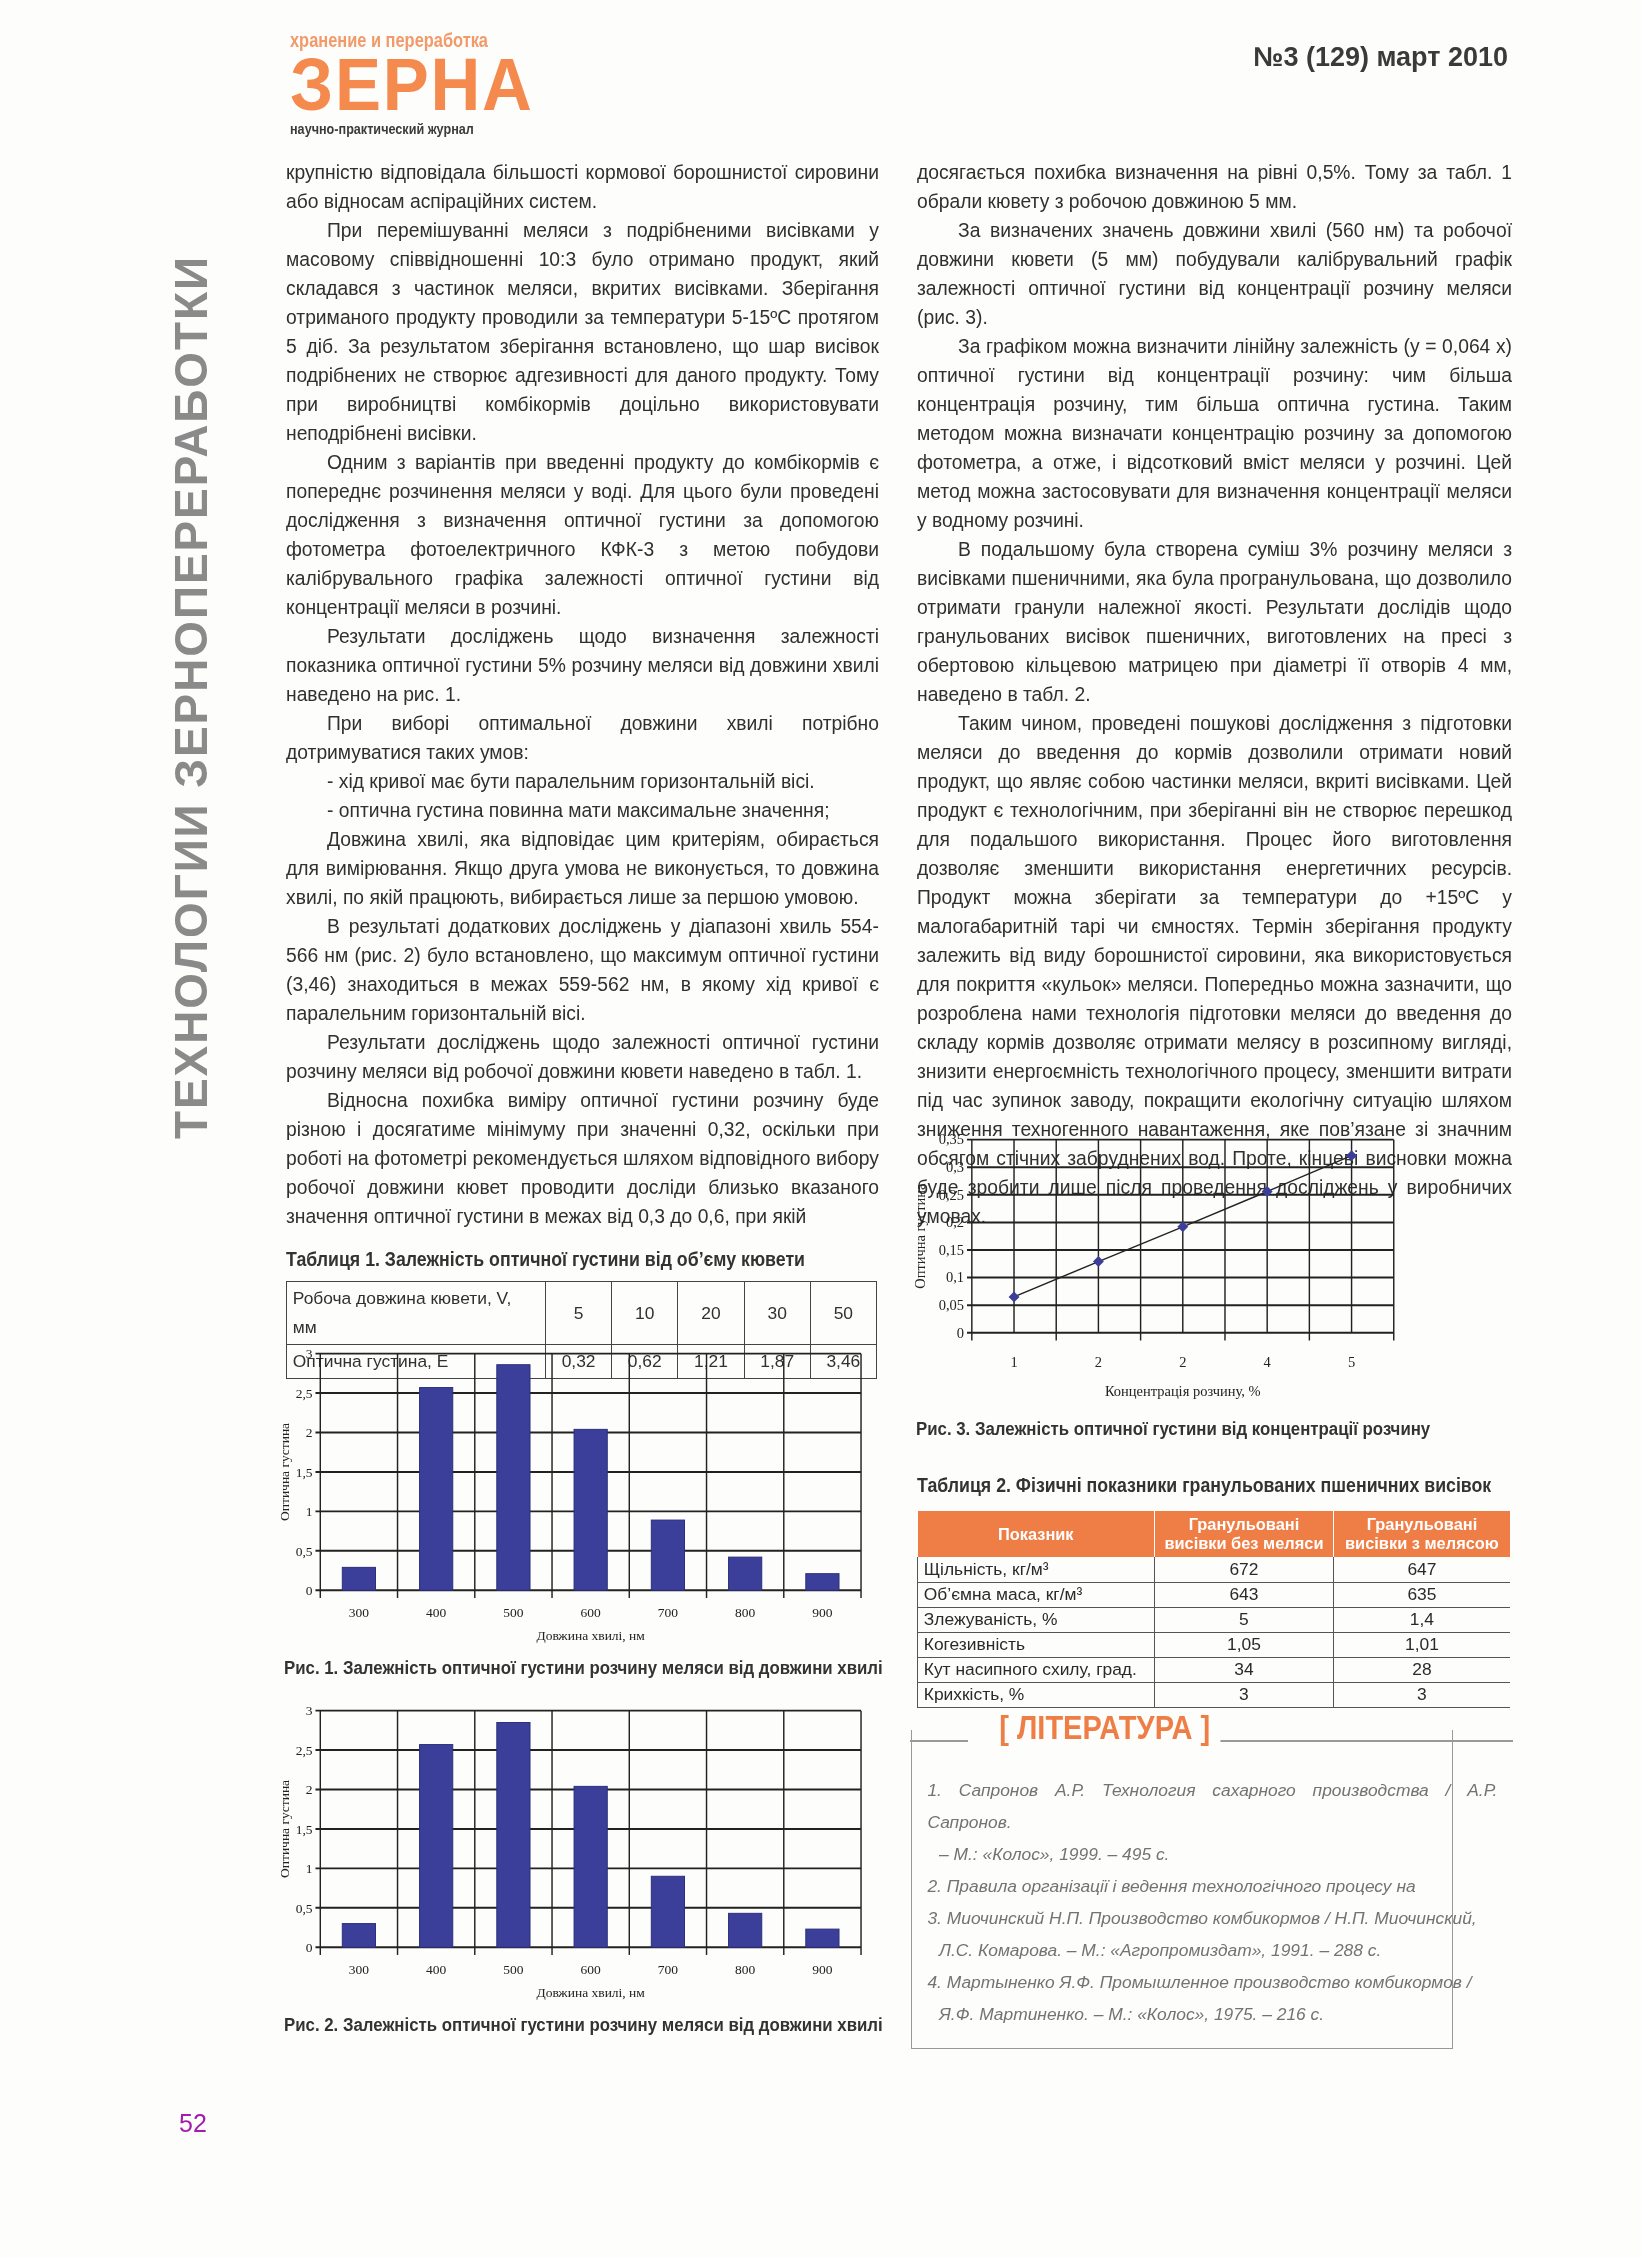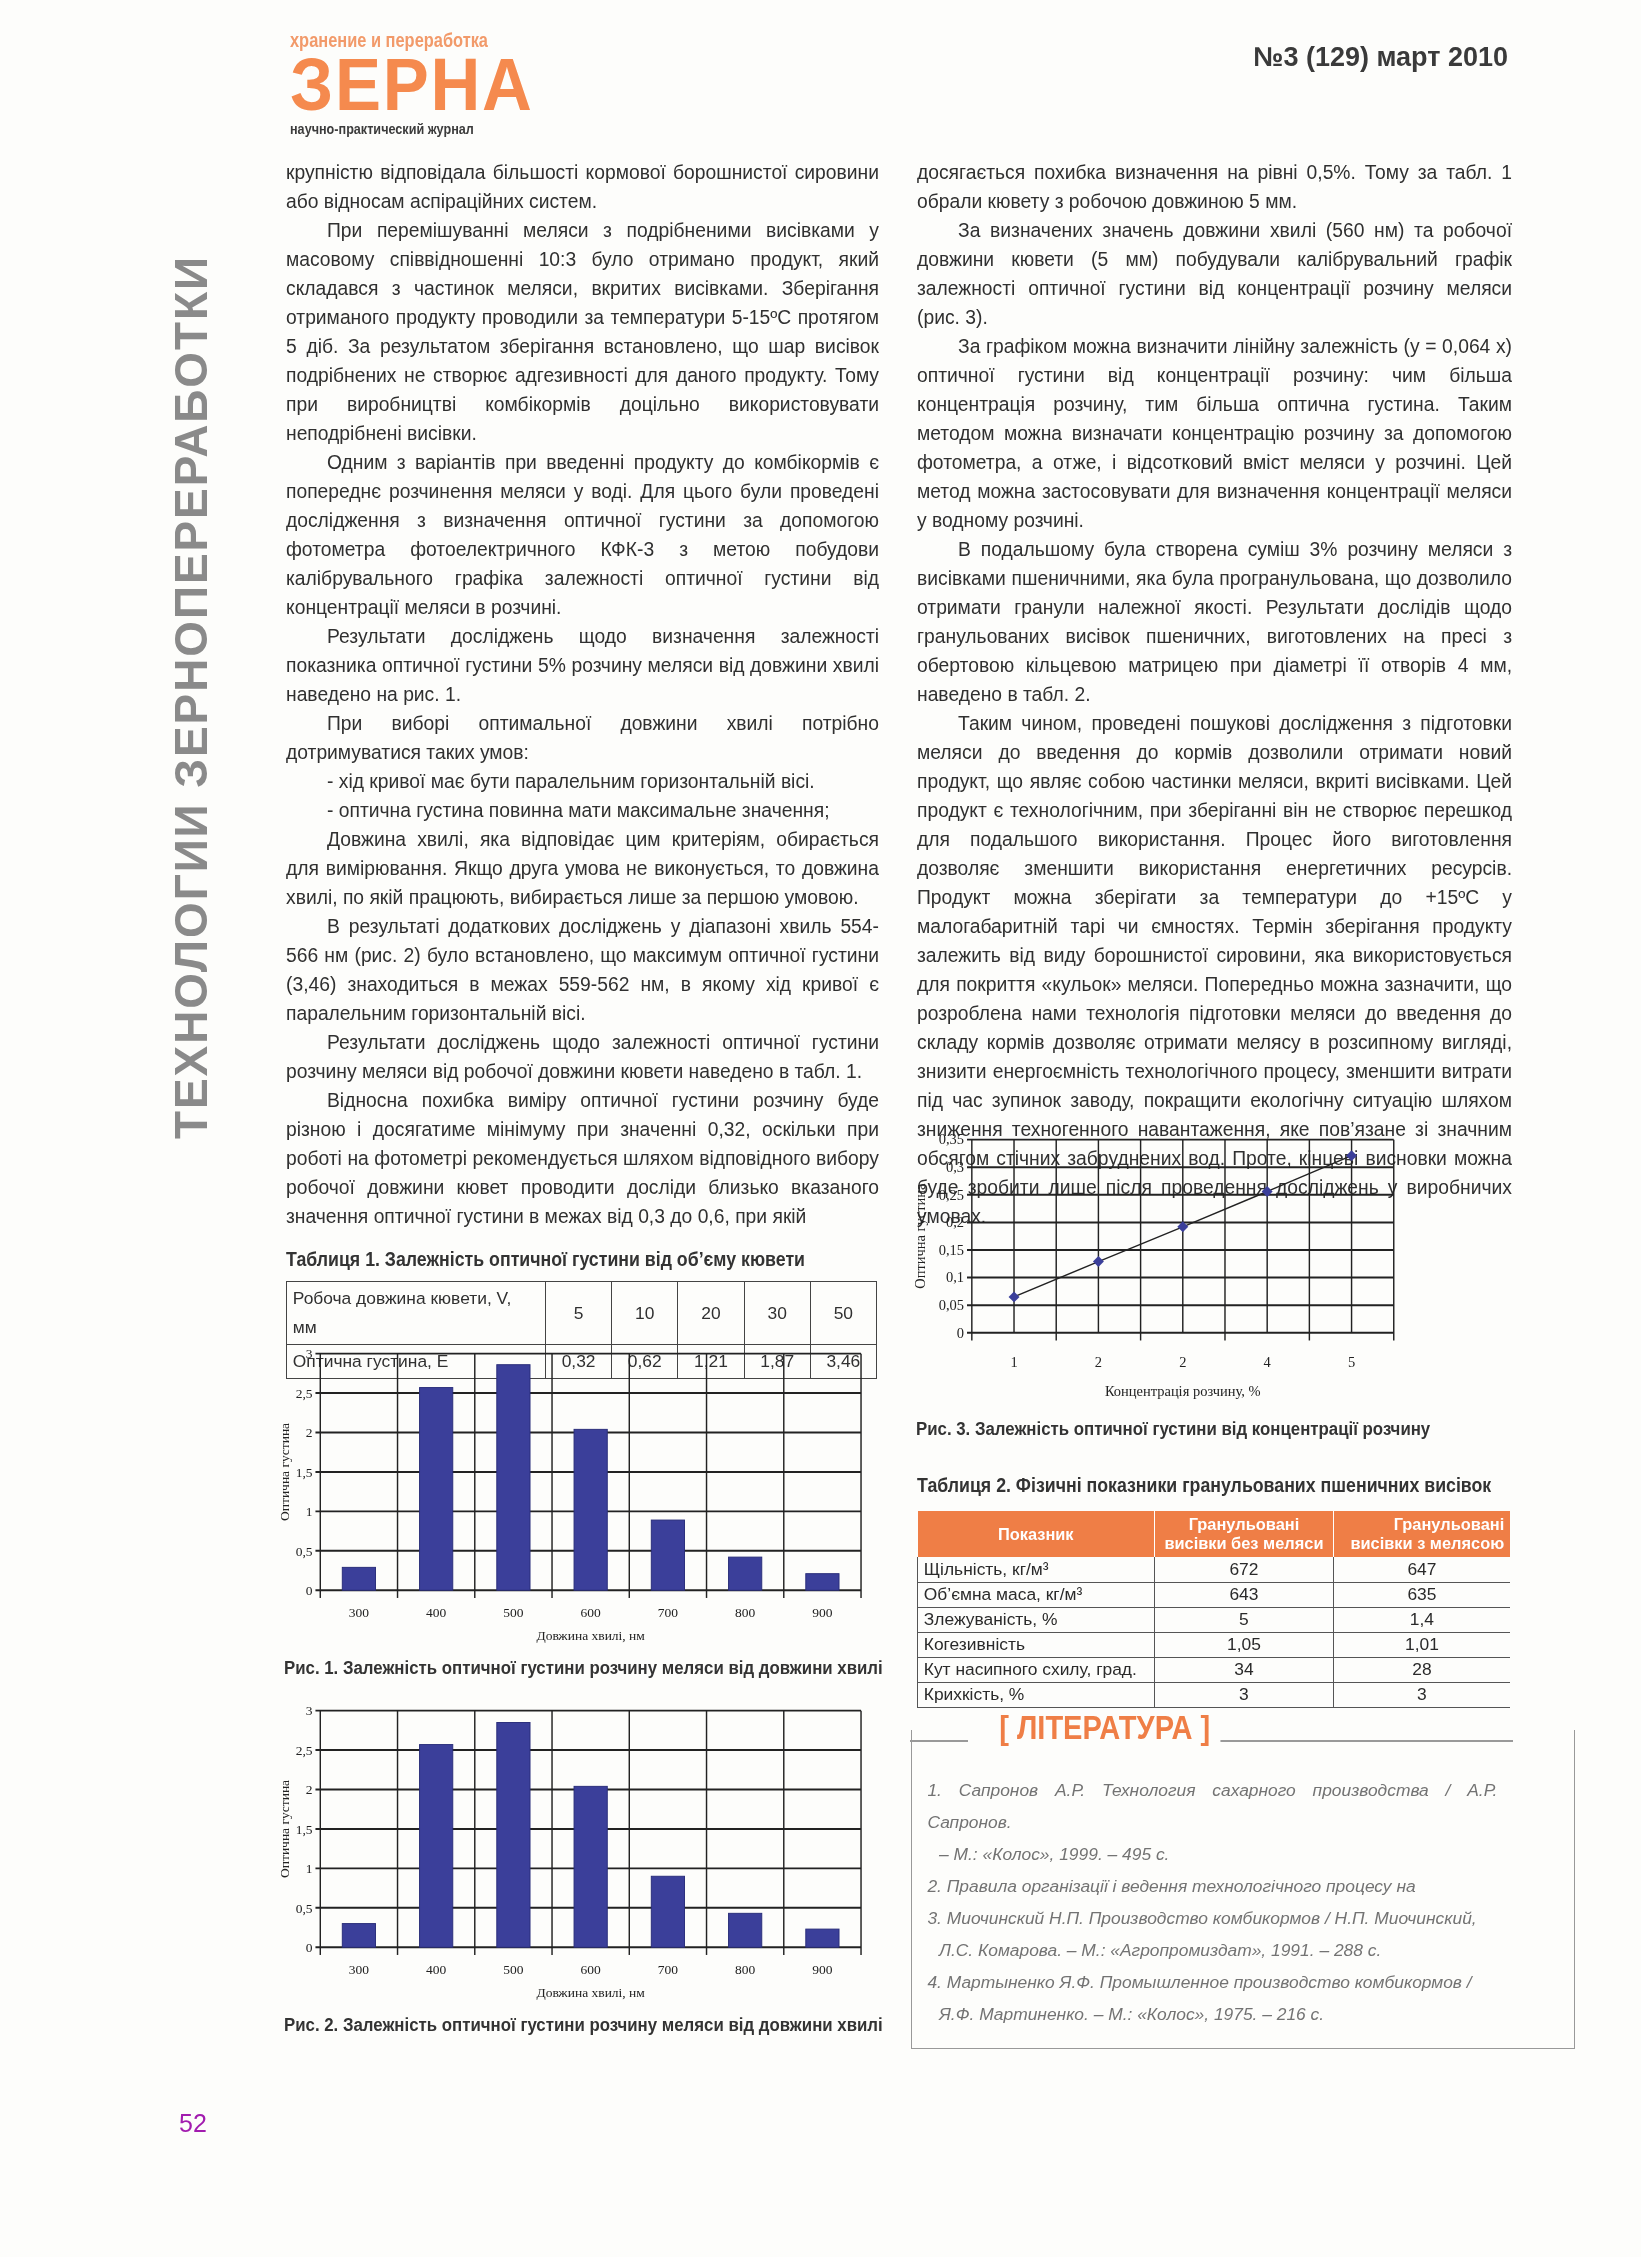--- a/index.html
+++ b/index.html
@@ -26,26 +26,26 @@
   table.t1 { border-collapse: collapse; margin-top: 7.7px; width: 591px; font-size: 17.4px; }
   table.t1 td { border: 1.4px solid #444; padding: 1.9px 5.8px; text-align: center; height: 29px; }
   table.t1 td:first-child { text-align: left; width: 259px; }
 
   .chart { position: absolute; }
   .chart svg text { font-family: "Liberation Serif", serif; fill: #222; }
   .fig-caption { font-weight: bold; font-size: 18.3px; color: #333; white-space: nowrap; transform: scaleX(0.92); transform-origin: left; }
 
   table.t2 { border-collapse: collapse; width: 593px; font-size: 17.4px; margin-top: 14px; }
   table.t2 th { background: #ef7e46; color: #fff; font-weight: bold; font-size: 16.4px; padding: 3.9px 5.8px; line-height: 19.3px; border-right: 1.4px solid #fff; }
-  table.t2 th:last-child { border-right: none; text-align: right; }
+  table.t2 th:last-child { border-right: none; }
   table.t2 td { border-bottom: 1.4px solid #555; border-right: 1.4px solid #555; padding: 0 5.8px; height: 25px; text-align: center; line-height: 23px; }
   table.t2 td:first-child { text-align: left; border-left: 1.4px solid #555; }
   table.t2 td:last-child { border-right: none; }
 
-  .lit { position: absolute; left: 911px; top: 1730px; width: 664px; height: 319px; border: 1.9px solid #999; border-top: none; }
+  .lit { position: absolute; left: 911px; top: 1730px; width: 542px; height: 319px; border: 1.9px solid #999; border-top: none; }
   .lit-line { position: absolute; top: 9.7px; height: 1.9px; background: #999; }
   .lit-title { position: absolute; left: 77px; top: -21px; font-weight: bold; font-size: 33px; color: #ef7e46; background: #fdfdfb; padding: 0 11.6px; transform: scaleX(0.88); transform-origin: left; white-space: nowrap; }
   .lit ol { list-style: none; position: absolute; left: 15.4px; top: 44px; width: 570px; }
   .lit li { font-family: "Liberation Sans", sans-serif; font-style: italic; font-size: 17.4px; line-height: 32px; color: #737373; text-align: justify; }
   .lit li .cont { padding-left: 11.6px; display: block; }
 
   .page-num { position: absolute; left: 179px; top: 2109px; font-weight: normal; font-size: 25px; color: #a21caf; }
 </style>
 </head>
 <body>

